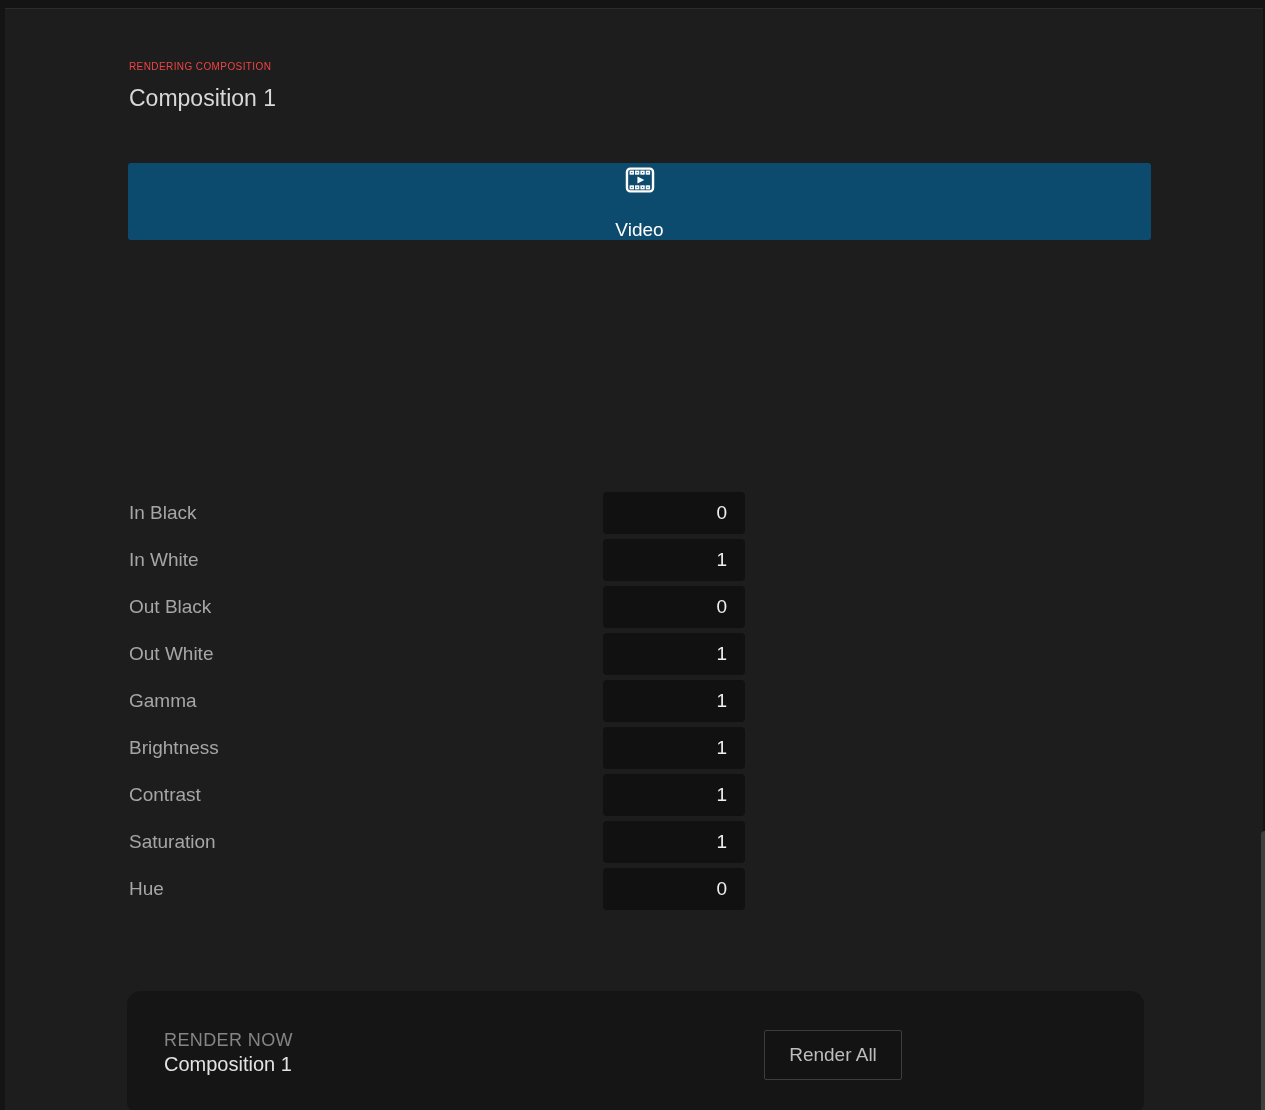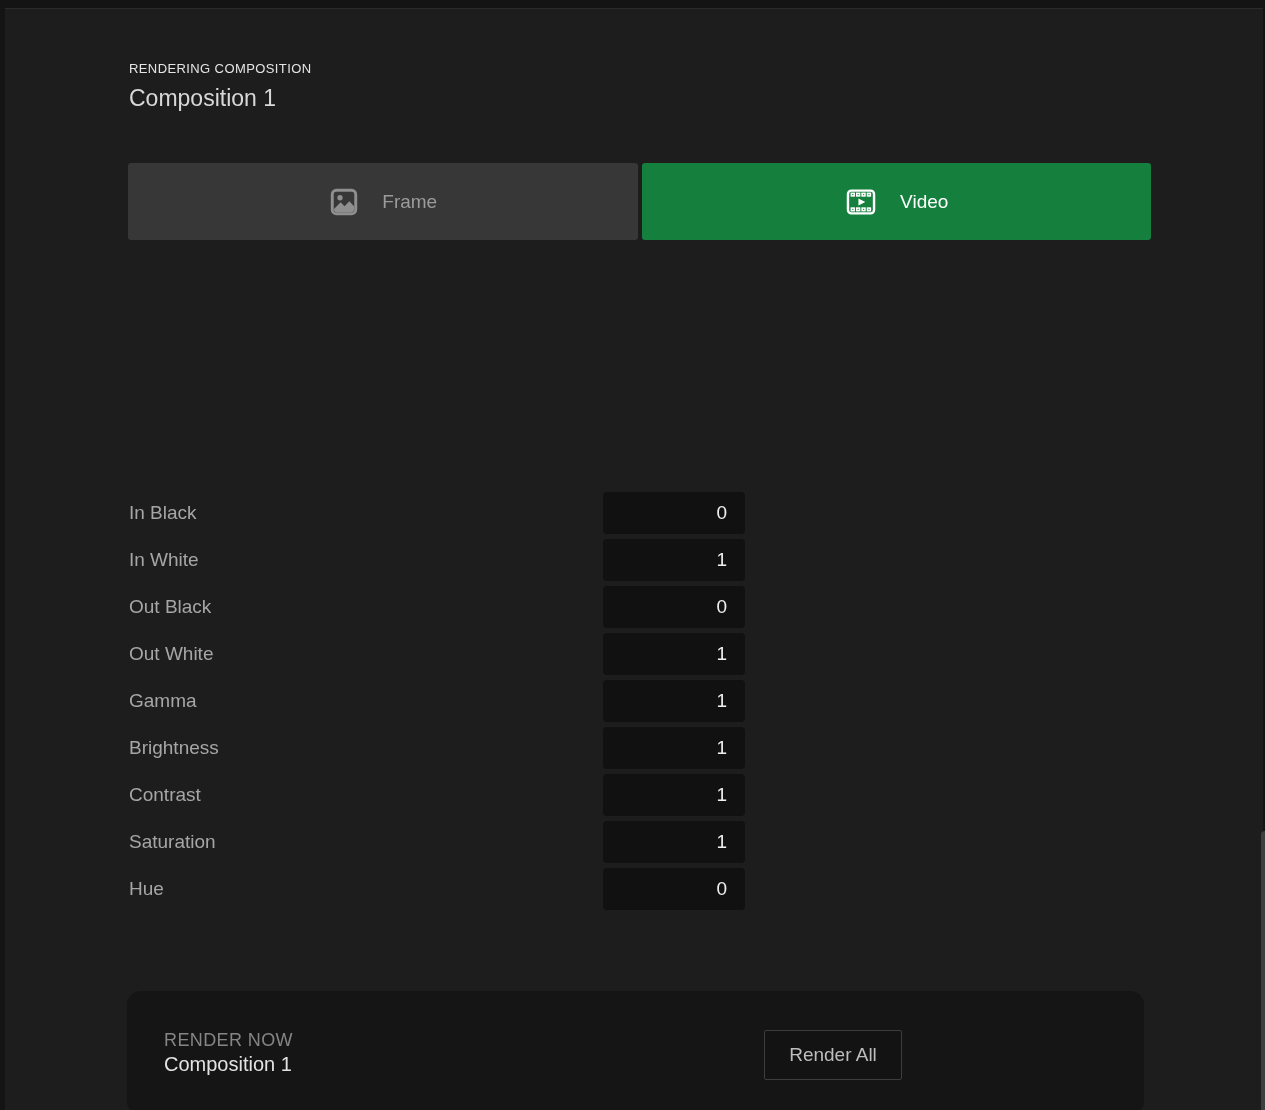--- a/index.html
+++ b/index.html
@@ -13,23 +13,23 @@
   .main-panel {
     position: absolute;
     left: 5px; top: 8px;
     width: 1258px; height: 1102px;
     background: #1d1d1e;
     border-top: 1px solid #2b2b2c;
   }
   
   .eyebrow {
     position: absolute;
-    font-size: 13px;
+    font-size: 10px;
     letter-spacing: 0.4px;
-    color: #e5e5e5;
+    color: #ef4444;
   }
   .hdr-eyebrow { left: 124px; top: 52px; }
   .hdr-title {
     position: absolute;
     left: 124px; top: 76px;
     font-size: 23px;
     color: #d8d8d8;
   }
   
   .toggle-group {
@@ -45,21 +45,21 @@
     border-radius: 3px;
     display: flex;
     align-items: center;
     justify-content: center;
     gap: 22px;
     cursor: pointer;
     font-family: inherit;
   }
   .toggle-btn.frame { background: #373737; }
   .toggle-btn.frame .tlabel { color: #9b9b9b; font-size: 19px; }
-  .toggle-btn.video { background: #15803d; }
+  .toggle-btn.video { background: #0c4a6e; flex-direction: column; }
   .toggle-btn.video .tlabel { color: #ffffff; font-size: 19px; font-weight: 500; }
   .toggle-btn svg { display: block; }
   
   .section-title {
     position: absolute;
     left: 124px; top: 406px;
     font-size: 29px;
     color: #d2d2d2;
   }
   .rows {
@@ -141,30 +141,20 @@
 </style>
 </head>
 <body>
 
 <div class="main-panel">
 
   <div class="eyebrow hdr-eyebrow">RENDERING COMPOSITION</div>
   <div class="hdr-title">Composition 1</div>
 
   <div class="toggle-group">
-    <button class="toggle-btn frame">
-      <span>
-        <svg width="32" height="32" viewBox="0 0 24 24">
-          <rect x="3.2" y="3.2" width="17.6" height="17.6" rx="3" fill="none" stroke="#8f8f8f" stroke-width="2.2"></rect>
-          <circle cx="9" cy="8.8" r="2" fill="#8f8f8f"></circle>
-          <path d="M4.3 17.5 L9.5 12.2 L12.4 15.2 L16 11.5 L19.7 15.3 L19.7 17 A2.7 2.7 0 0 1 17 19.7 L7 19.7 A2.7 2.7 0 0 1 4.3 17 Z" fill="#8f8f8f"></path>
-        </svg>
-      </span>
-      <span class="tlabel">Frame</span>
-    </button>
     <button class="toggle-btn video">
       <span>
         <svg width="34" height="34" viewBox="0 0 24 24">
           <rect x="2.8" y="4" width="18.4" height="16" rx="2.4" fill="none" stroke="#ffffff" stroke-width="1.7"></rect>
           <rect x="5.2" y="5.9" width="2.0" height="1.8" fill="none" stroke="#ffffff" stroke-width="1.1"></rect>
           <rect x="9.0" y="5.9" width="2.0" height="1.8" fill="none" stroke="#ffffff" stroke-width="1.1"></rect>
           <rect x="12.8" y="5.9" width="2.0" height="1.8" fill="none" stroke="#ffffff" stroke-width="1.1"></rect>
           <rect x="16.6" y="5.9" width="2.0" height="1.8" fill="none" stroke="#ffffff" stroke-width="1.1"></rect>
           <rect x="5.2" y="16.3" width="2.0" height="1.8" fill="none" stroke="#ffffff" stroke-width="1.1"></rect>
           <rect x="9.0" y="16.3" width="2.0" height="1.8" fill="none" stroke="#ffffff" stroke-width="1.1"></rect>

